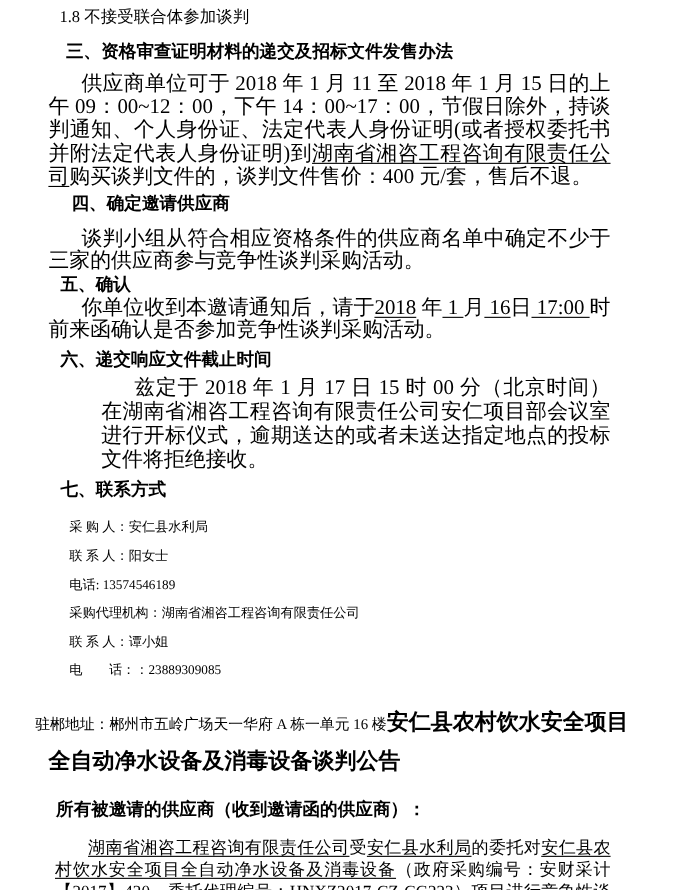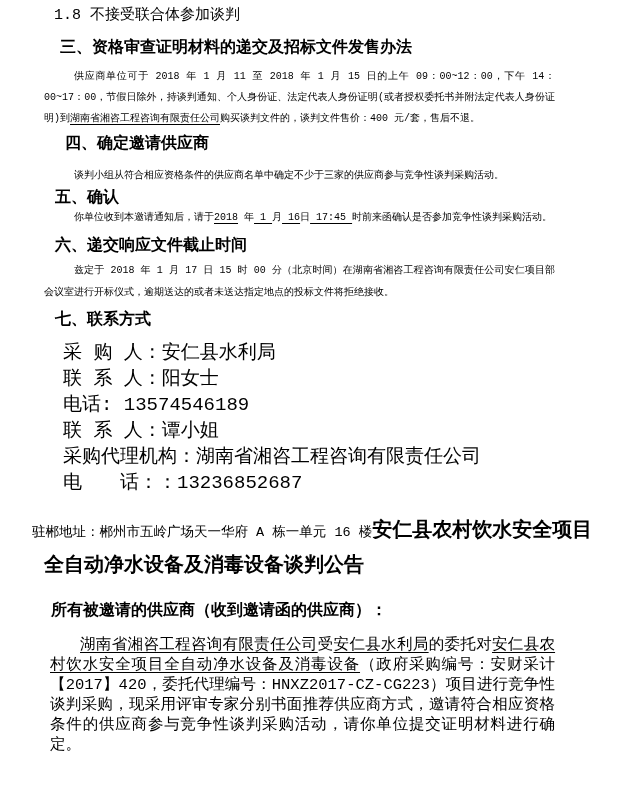--- a/index.html
+++ b/index.html
@@ -3,42 +3,42 @@
 <meta charset="utf-8">
 <style>
   * { box-sizing: border-box; }
   html, body { margin: 0; padding: 0; }
   body {
     width: 627px; height: 809px;
     background: #ffffff; color: #000000;
     font-family: "Liberation Serif", serif;
     overflow: hidden;
   }
-  .page { padding: 6px 72px 0 44px; width: 627px; height: 652px; font-family: Liberation Mono, monospace; }
+  .page { padding: 6px 72px 0 44px; width: 627px; height: 652px; }
 
   .clause { margin: 0 0 0 10px; font-size: 15px; line-height: 20px; }
 
   .h { font-weight: bold; font-size: 16px; line-height: 20px; margin: 0; }
   .h3m { margin: 12px 0 0 16px; }
   .h4m { margin: 5px 0 12px 21px; }
   .h5m { margin: 2px 0 0 11px; }
   .h6m { margin: 8px 0 0 11px; }
   .h7m { margin: 6px 0 0 11px; }
 
   .para {
-    font-size: 10px; margin: 0; text-align: justify;
+    font-size: 19px; margin: 0; text-align: justify;
     text-indent: 30px; line-height: 20px;
   }
   .para-s3 { margin-top: 8px; line-height: 21px; }
-  .para-s6 { margin-top: 4px; line-height: 22px; }
+  .para-s6 { margin-top: 4px; line-height: 22px; margin-left: 48px; }
 
   .u { text-decoration: underline; text-underline-offset: 3px; }
 
   .contacts { margin: 10px 0 0 19px; }
-  .contact-line { font-size: 19px; line-height: 26px; margin: 0; white-space: pre-wrap; }
+  .contact-line { font-size: 12px; line-height: 26px; margin: 0; white-space: pre-wrap; }
 
   .title-line1 {
     margin: 22px -12px 0 -12px; text-align: center;
     white-space: nowrap; font-size: 13.5px; line-height: 26px;
   }
   .big { font-size: 20px; font-weight: bold; }
   .title-line2 { margin: 7px 0 0 0; text-align: left; line-height: 26px; }
 
   .salutation { font-weight: bold; font-size: 16px; line-height: 20px; margin: 22px 0 0 7px; }
 
@@ -60,36 +60,36 @@
     <span>供应商单位可于 2018 年 1 月 11 至 2018 年 1 月 15 日的上午 09：00~12：00，下午 14：00~17：00，节假日除外，持谈判通知、个人身份证、法定代表人身份证明(或者授权委托书并附法定代表人身份证明)到</span><span class="u">湖南省湘咨工程咨询有限责任公司</span><span>购买谈判文件的，谈判文件售价：400 元/套，售后不退。</span>
   </p>
 
   <p class="h h4m">四、确定邀请供应商</p>
 
   <p class="para">谈判小组从符合相应资格条件的供应商名单中确定不少于三家的供应商参与竞争性谈判采购活动。</p>
 
   <p class="h h5m">五、确认</p>
 
   <p class="para">
-    <span>你单位收到本邀请通知后，请于</span><span class="u">2018</span><span> 年</span><span class="u"> 1 </span><span>月</span><span class="u"> 16</span><span>日</span><span class="u"> 17:45 </span><span>时前来函确认是否参加竞争性谈判采购活动。</span>
+    <span>你单位收到本邀请通知后，请于</span><span class="u">2018</span><span> 年</span><span class="u"> 1 </span><span>月</span><span class="u"> 16</span><span>日</span><span class="u"> 17:00 </span><span>时前来函确认是否参加竞争性谈判采购活动。</span>
   </p>
 
   <p class="h h6m">六、递交响应文件截止时间</p>
 
   <p class="para para-s6">兹定于 2018 年 1 月 17 日 15 时 00 分（北京时间）在湖南省湘咨工程咨询有限责任公司安仁项目部会议室进行开标仪式，逾期送达的或者未送达指定地点的投标文件将拒绝接收。</p>
 
   <p class="h h7m">七、联系方式</p>
 
   <div class="contacts">
     <p class="contact-line">采 购 人：安仁县水利局</p>
     <p class="contact-line">联 系 人：阳女士</p>
     <p class="contact-line">电话: 13574546189</p>
+    <p class="contact-line">采购代理机构：湖南省湘咨工程咨询有限责任公司</p>
     <p class="contact-line">联 系 人：谭小姐</p>
-    <p class="contact-line">采购代理机构：湖南省湘咨工程咨询有限责任公司</p>
-    <p class="contact-line">电　　话：：13236852687</p>
+    <p class="contact-line">电　　话：：23889309085</p>
   </div>
 
   <p class="title-line1">
     <span>驻郴地址：郴州市五岭广场天一华府 A 栋一单元 16 楼</span><span class="big">安仁县农村饮水安全项目</span>
   </p>
 
   <p class="title-line2 big">全自动净水设备及消毒设备谈判公告</p>
 
   <p class="salutation">所有被邀请的供应商（收到邀请函的供应商）：</p>
 

